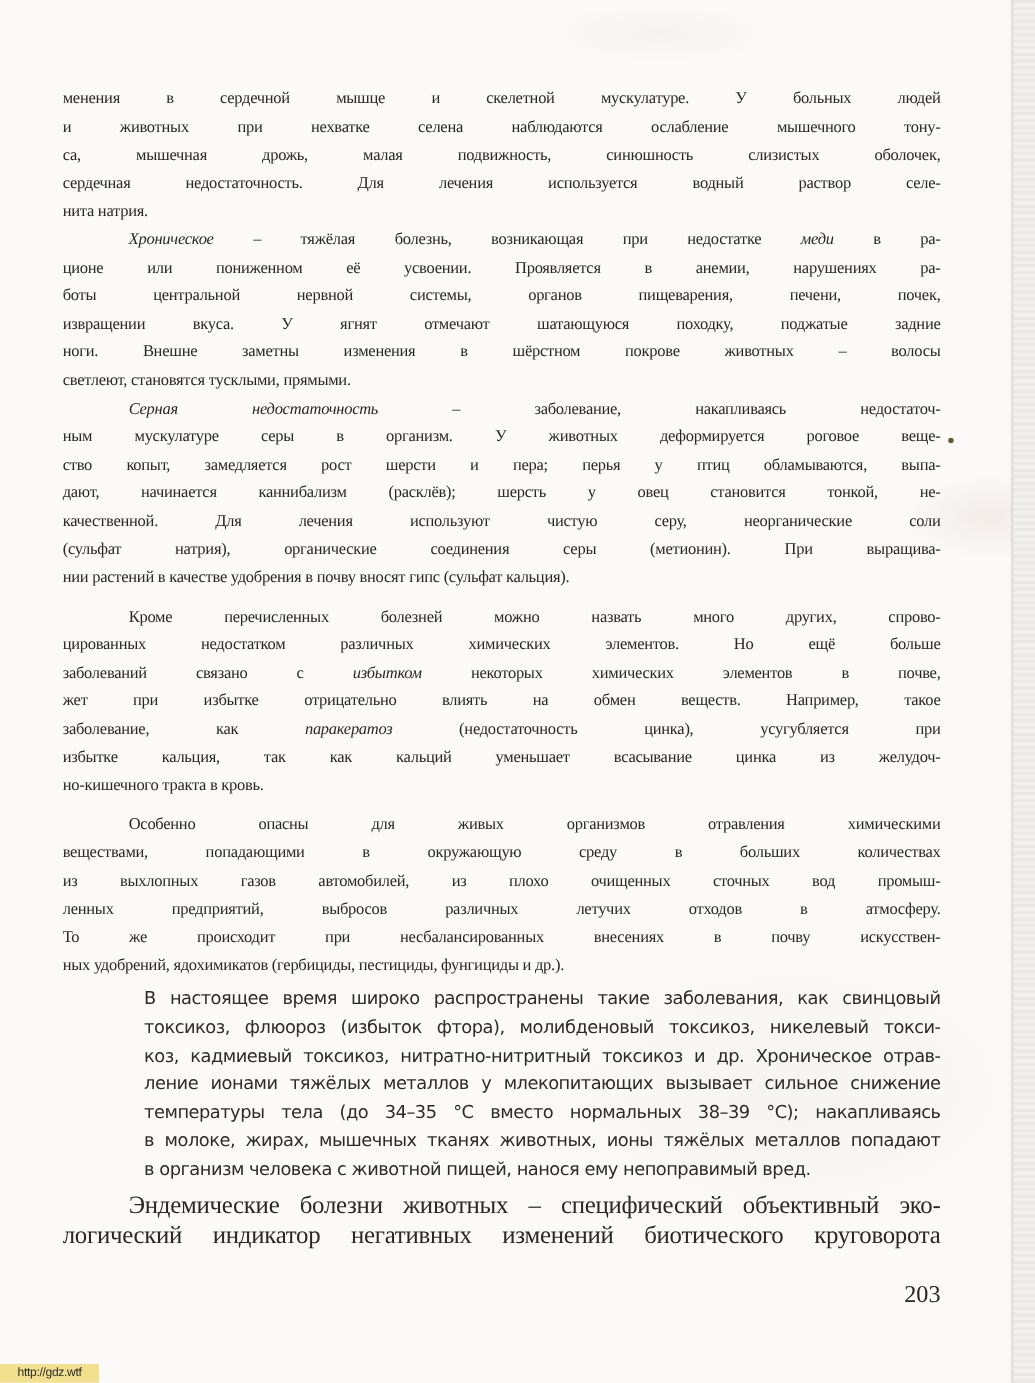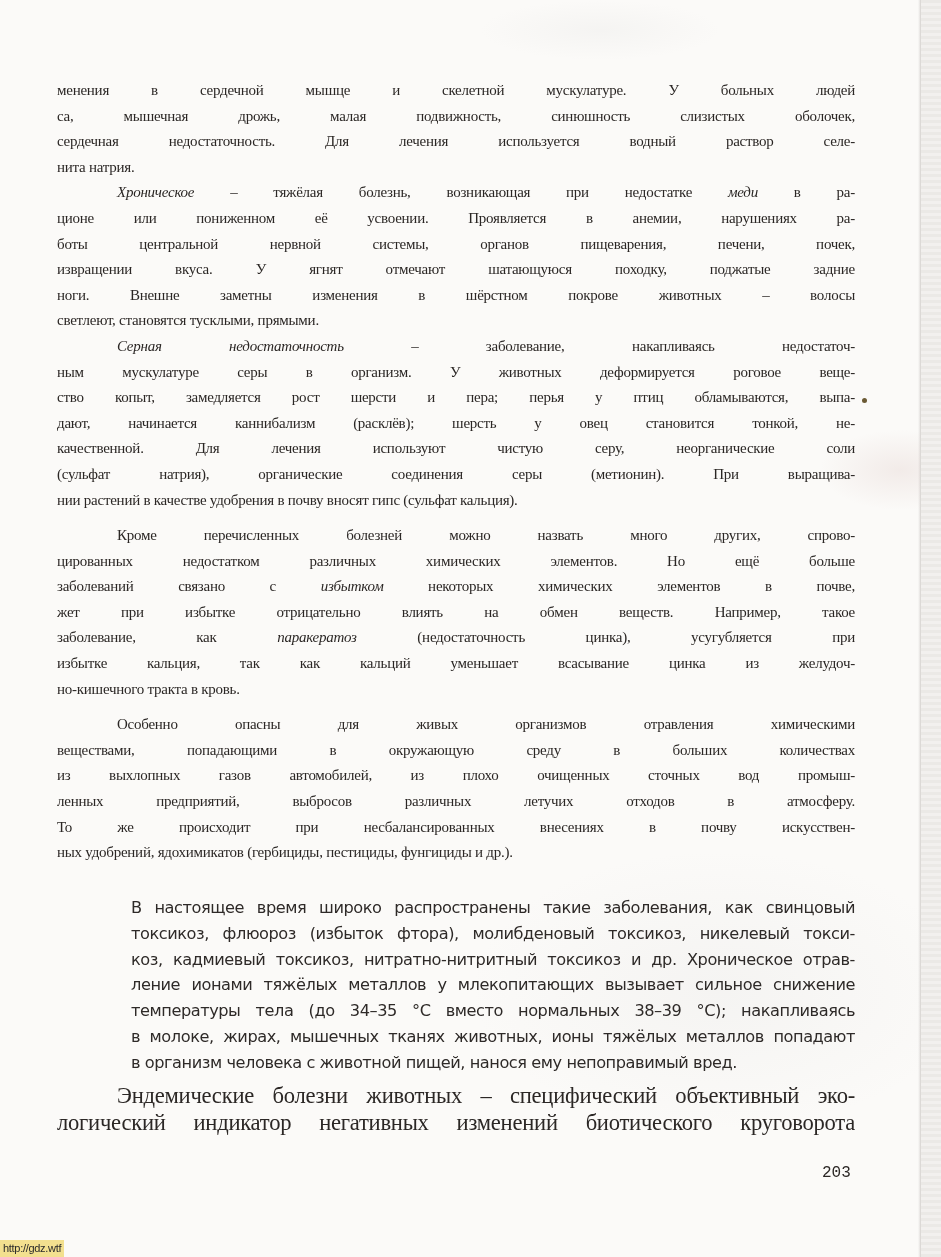--- a/index.html
+++ b/index.html
@@ -77,30 +77,30 @@
       font-family: "Liberation Serif", serif;
       font-size: 22.6px;
       line-height: 27px;
       color: #2b2725;
       letter-spacing: -0.25px;
     }
     .page-number {
       position: absolute;
       left: 822px;
       top: 1164px;
-      font-family: Liberation Mono, monospace;
-      font-size: 16px;
+      font-family: Liberation Serif, serif;
+      font-size: 22px;
       color: #2b2725;
     }
     .watermark {
       position: absolute;
       left: 0;
       top: 1240px;
       height: 17px;
-      padding: 0 3px;
+      padding: 0 16px;
       background: #f3e08f;
       font-family: "Liberation Sans", sans-serif;
       font-size: 11px;
       line-height: 17px;
       color: #2a2a2a;
       letter-spacing: -0.3px;
     }
     .dot {
       position: absolute;
       left: 862px;
@@ -124,20 +124,21 @@
 
 <div class="page">
   <div class="ghost"></div>
   <div class="right-edge"></div>
   <div class="dot"></div>
 
   <div class="text-col">
 
     <p class="para">
       <span class="line">менения в сердечной мышце и скелетной мускулатуре. У больных людей</span>
+      <span class="line">и животных при нехватке селена наблюдаются ослабление мышечного тону-</span>
       <span class="line">са, мышечная дрожь, малая подвижность, синюшность слизистых оболочек,</span>
       <span class="line">сердечная недостаточность. Для лечения используется водный раствор селе-</span>
       <span class="line last">нита натрия.</span>
     </p>
 
     <p class="para">
       <span class="line ind"><i>Хроническое</i><span> – тяжёлая болезнь, возникающая при недостатке </span><i>меди</i><span> в ра-</span></span>
       <span class="line">ционе или пониженном её усвоении. Проявляется в анемии, нарушениях ра-</span>
       <span class="line">боты центральной нервной системы, органов пищеварения, печени, почек,</span>
       <span class="line">извращении вкуса. У ягнят отмечают шатающуюся походку, поджатые задние</span>

